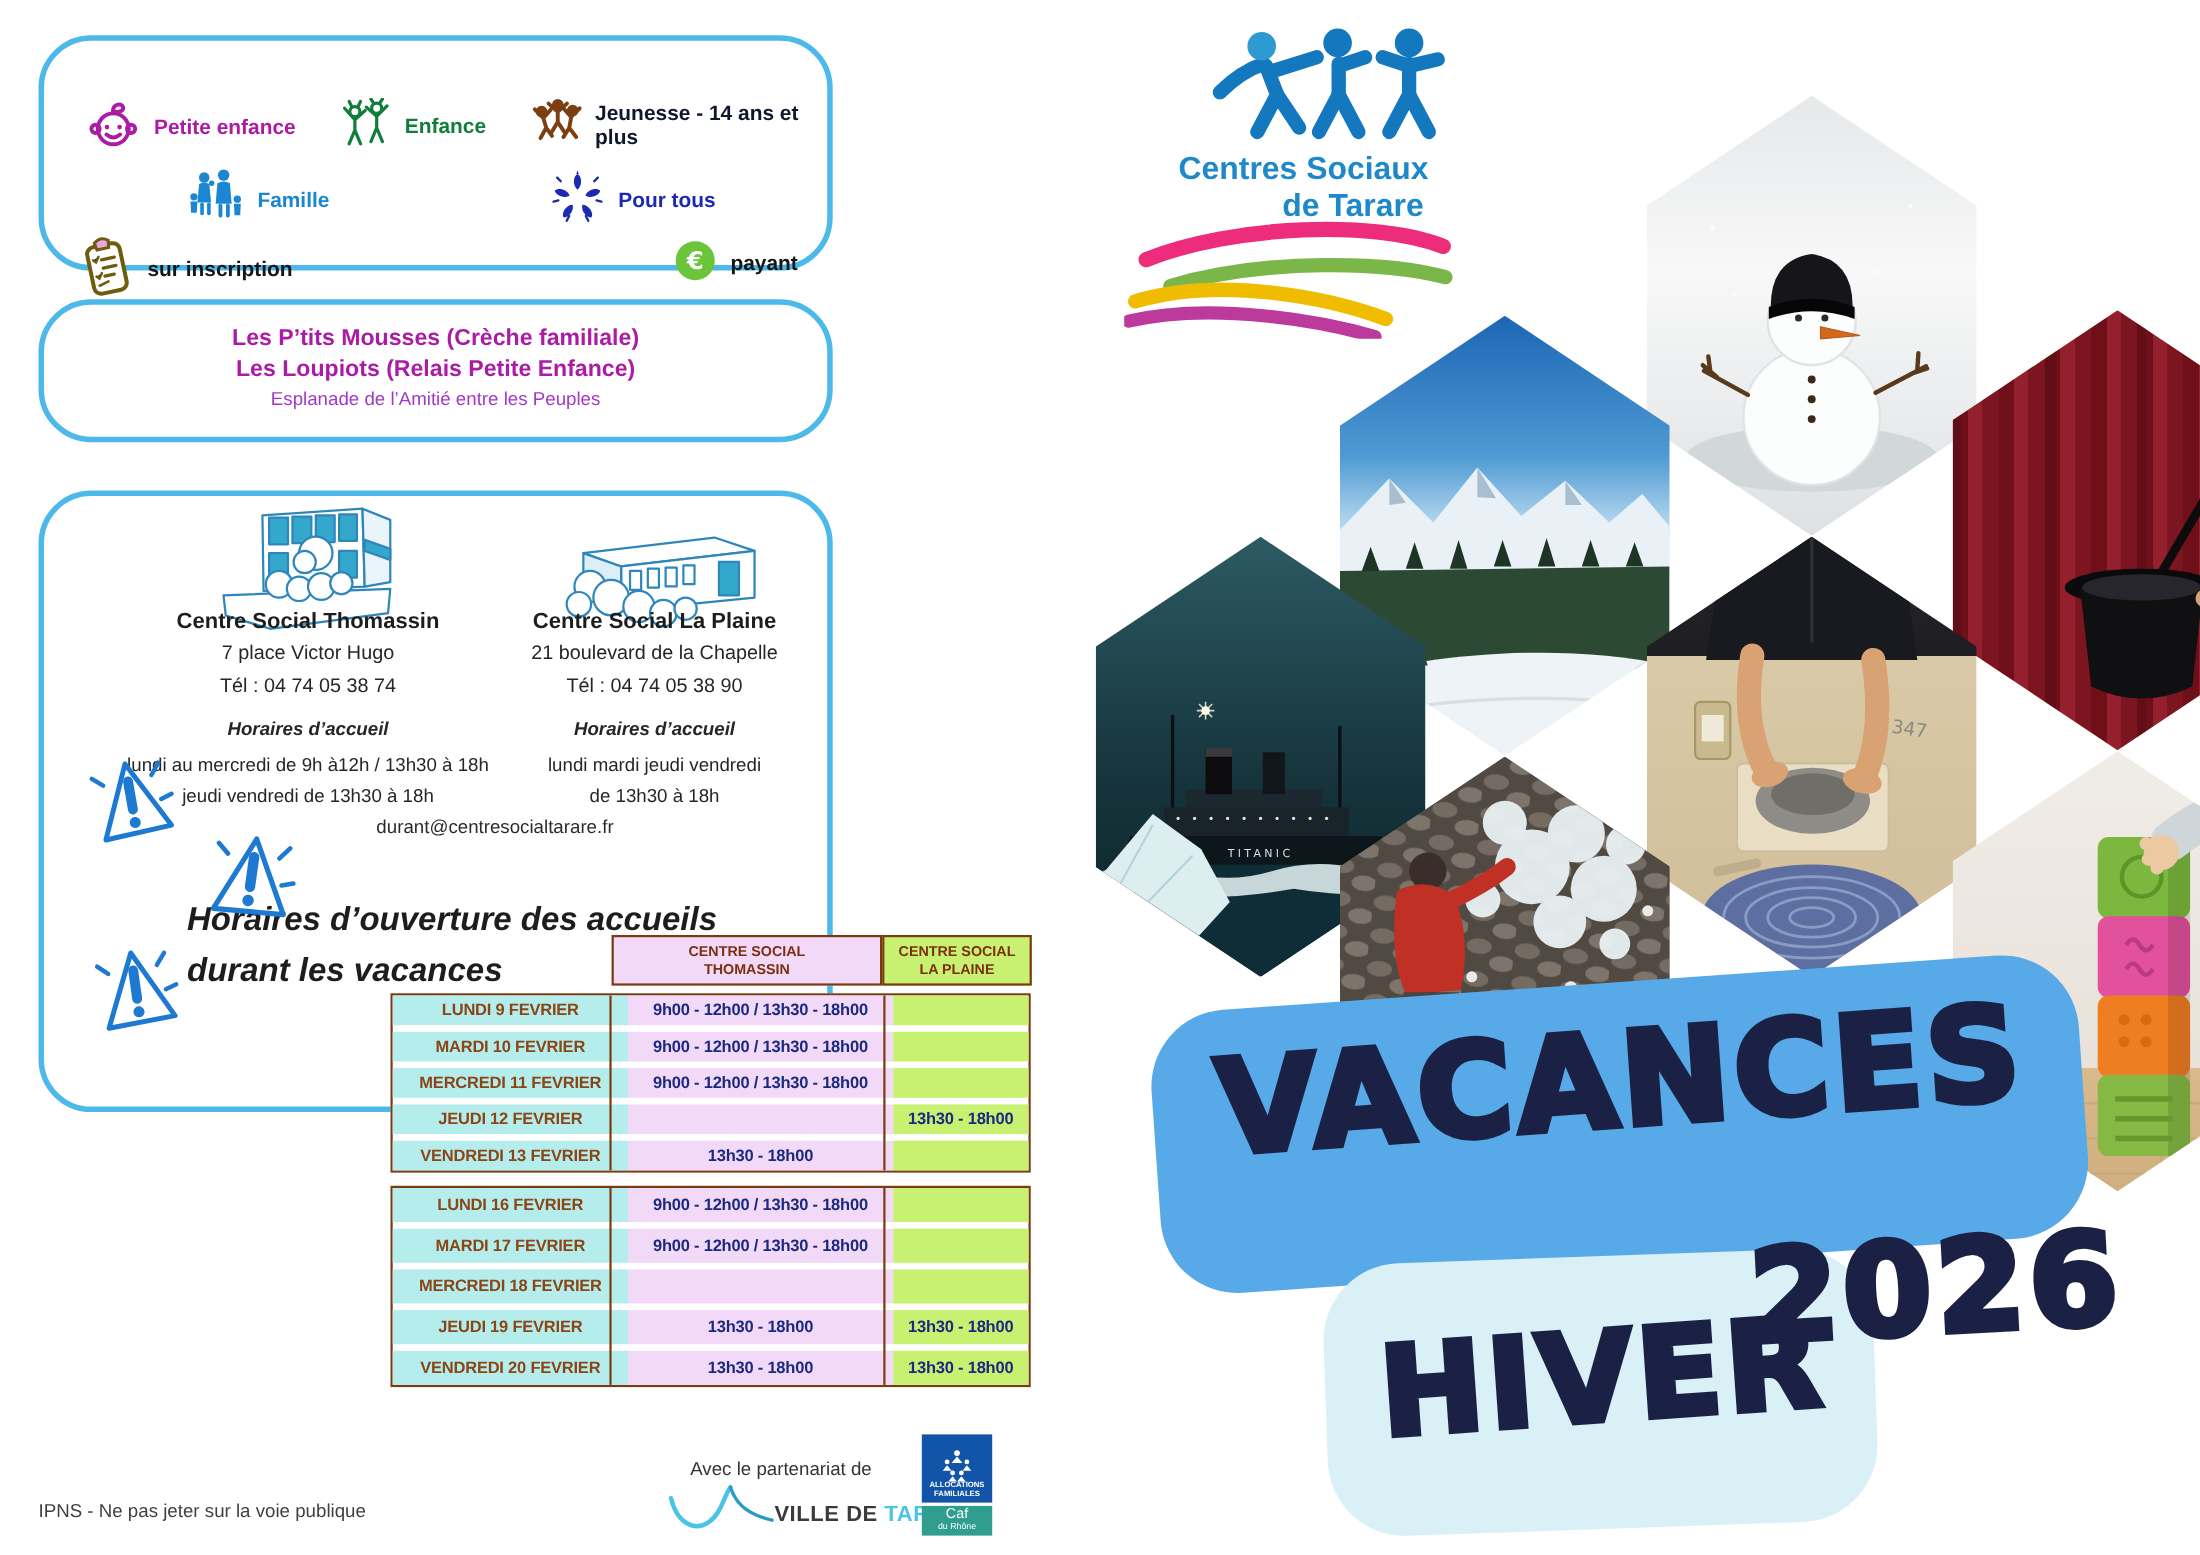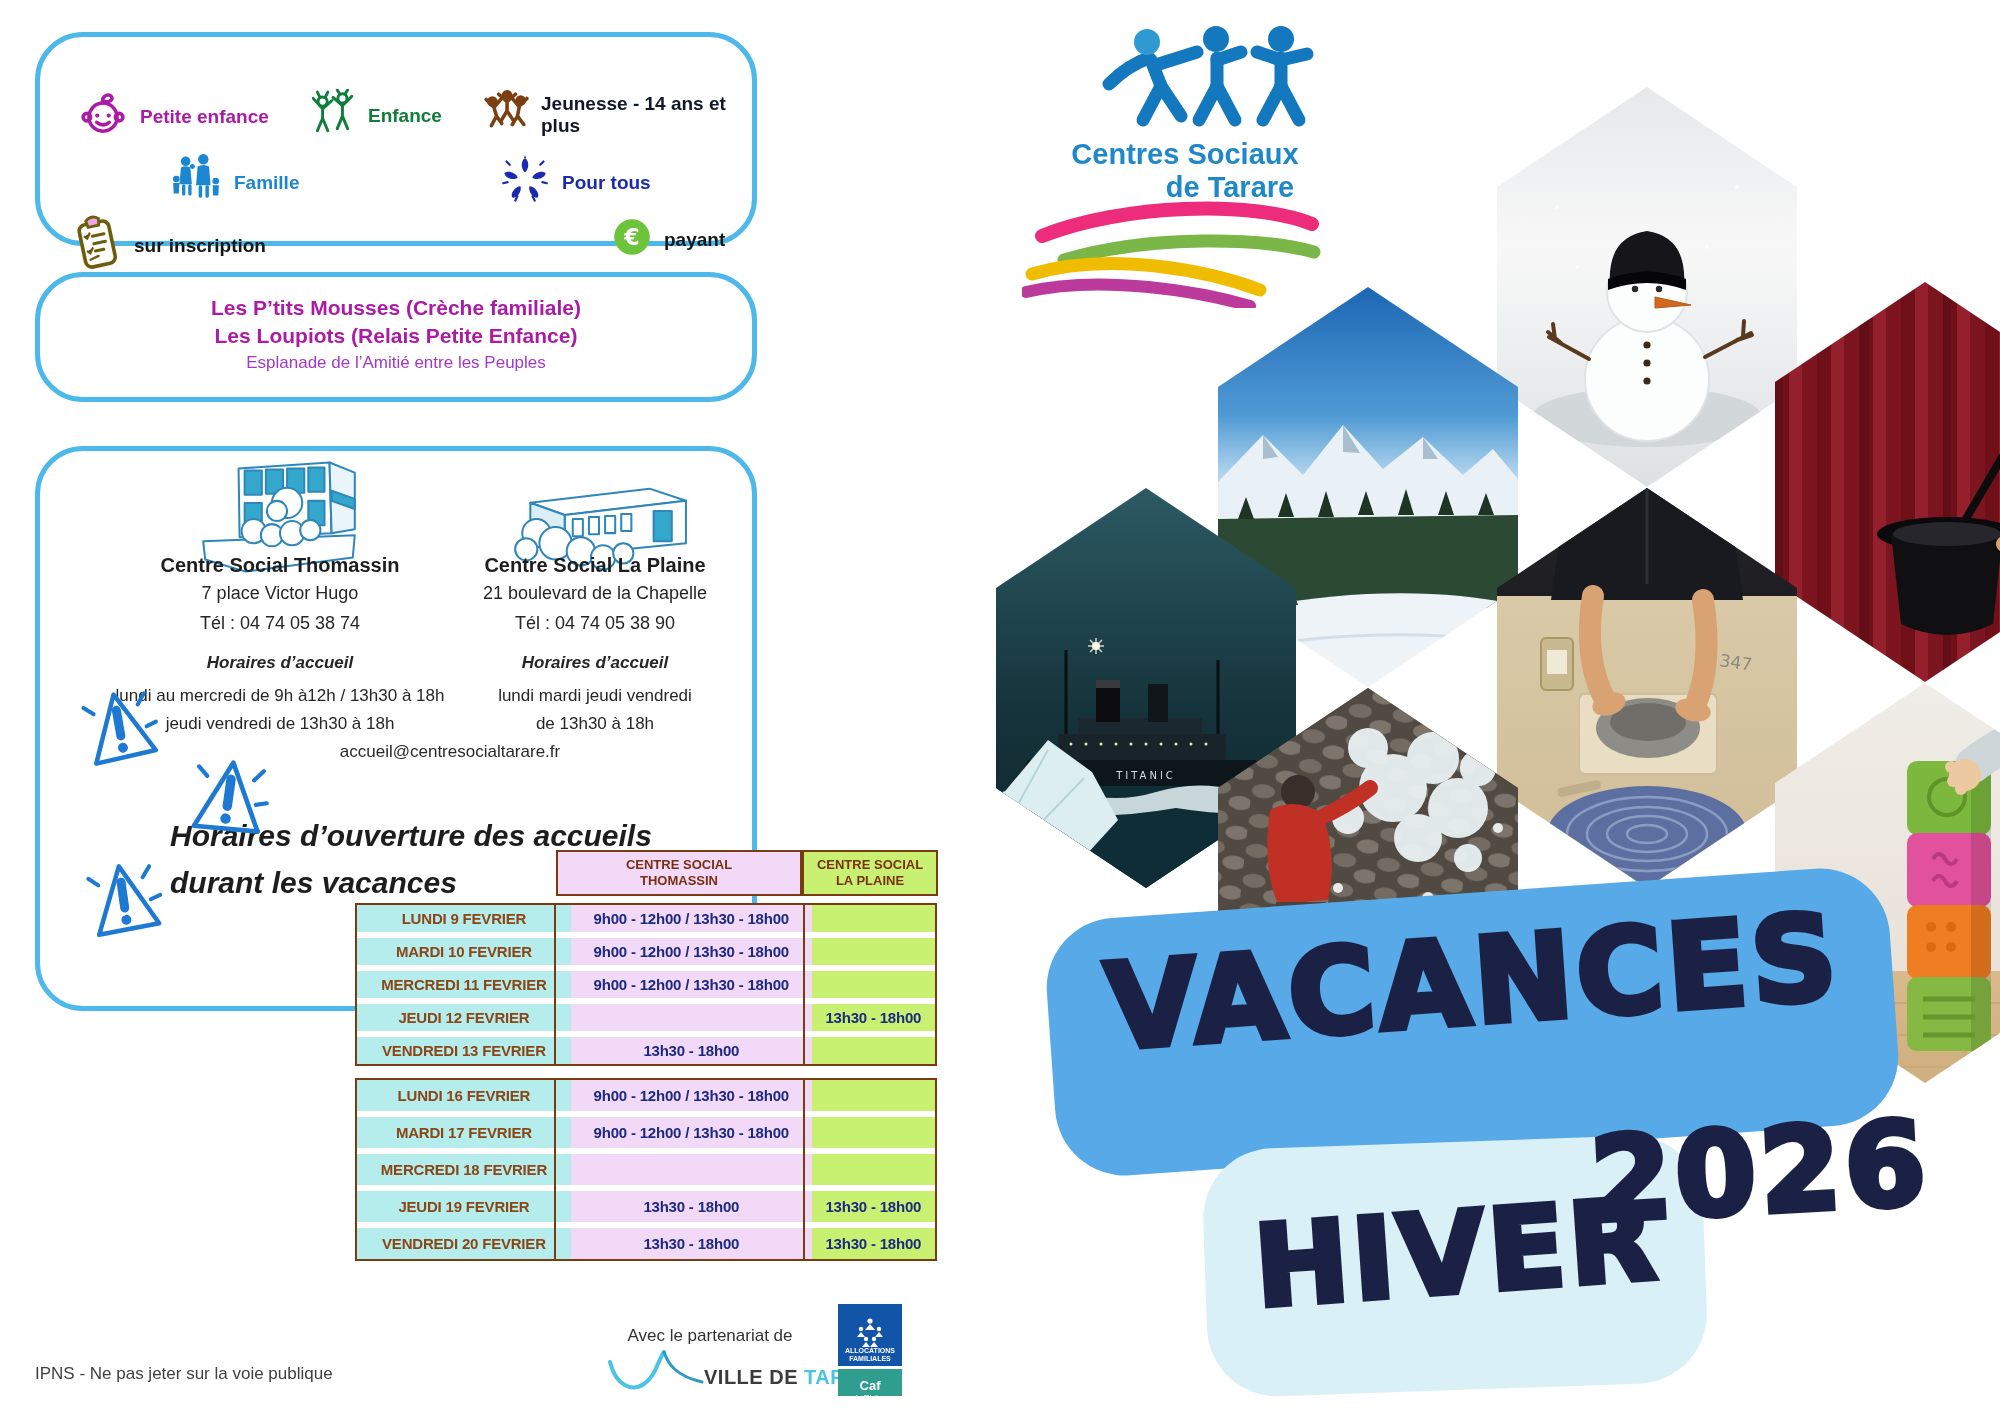--- a/index.html
+++ b/index.html
@@ -44,21 +44,21 @@
   
   .ipns{position:absolute;left:35px;top:1364px;font-size:17px;color:#3f3f3f;}
   .partner{position:absolute;left:570px;top:1326px;width:280px;text-align:center;font-size:17px;color:#333;}
   .ville-text{position:absolute;left:704px;top:1366px;font-size:20px;font-weight:bold;letter-spacing:.5px;}
   .ville-text .vd{color:#3b3b3b;} .ville-text .tr{color:#49c4e4;}
   .caf{position:absolute;left:838px;top:1304px;width:64px;}
   .caf-blue{width:64px;height:62px;background:#1255a8;color:#fff;display:flex;flex-direction:column;
             align-items:center;justify-content:flex-end;overflow:hidden;}
   .caf-alloc{font-size:7px;line-height:8px;text-align:center;font-weight:bold;padding-bottom:3px;}
   .caf-teal{margin-top:3px;width:64px;height:27px;background:#2f9e8e;color:#fff;text-align:center;}
-  .caf-name{font-size:13px;font-weight:bold;line-height:14px;padding-top:10px;}
+  .caf-name{font-size:13px;font-weight:normal;line-height:14px;padding-top:0;}
   .caf-region{font-size:8px;line-height:9px;}
   
   .logo-text{position:absolute;left:1020px;top:138px;width:330px;text-align:center;
              font-weight:bold;color:#1e88c9;font-size:29px;line-height:33px;}
   .logo-text .lt2{margin-left:90px;}
   .hex{position:absolute;width:300px;height:400px;
        clip-path:polygon(50% 0,100% 25%,100% 75%,50% 100%,0 75%,0 25%);overflow:hidden;}
   .hex svg{position:absolute;left:0;top:0;}
   .hex-snowman{left:1497px;top:87px;background:linear-gradient(180deg,#e6e8ea,#f8f8f8 40%,#dde1e3);}
   .hex-mountain{left:1218px;top:287px;background:linear-gradient(180deg,#1d66b5,#4f9ad4 32%,#b8d9ef 48%,#fff 60%);}
@@ -262,21 +262,21 @@
     <div class="c-hl">jeudi vendredi de 13h30 à 18h</div>
   </div>
   <div class="center-col" style="left:430px;width:330px;">
     <div class="c-name">Centre Social La Plaine</div>
     <div class="c-line">21 boulevard de la Chapelle</div>
     <div class="c-line">Tél : 04 74 05 38 90</div>
     <div class="c-ht">Horaires d’accueil</div>
     <div class="c-hl first">lundi mardi jeudi vendredi</div>
     <div class="c-hl">de 13h30 à 18h</div>
   </div>
-  <div class="email">accueil@centresocialtarare.fr</div>
+  <div class="email">durant@centresocialtarare.fr</div>
 
   <div class="sch-title">
     <div>Horaires d’ouverture des accueils</div>
     <div>durant les vacances</div>
   </div>
 
   <svg class="doodle" style="left:80px;top:686px;transform:rotate(-10deg);" width="80" height="90" viewBox="0 0 80 90">
     <g stroke="#1d79d2" fill="none" stroke-linecap="round" stroke-linejoin="round">
       <path d="M40,8 L72,70 L11,73 Z" stroke-width="4.5"></path>
       <path d="M40,24 L40,50" stroke-width="9"></path>

